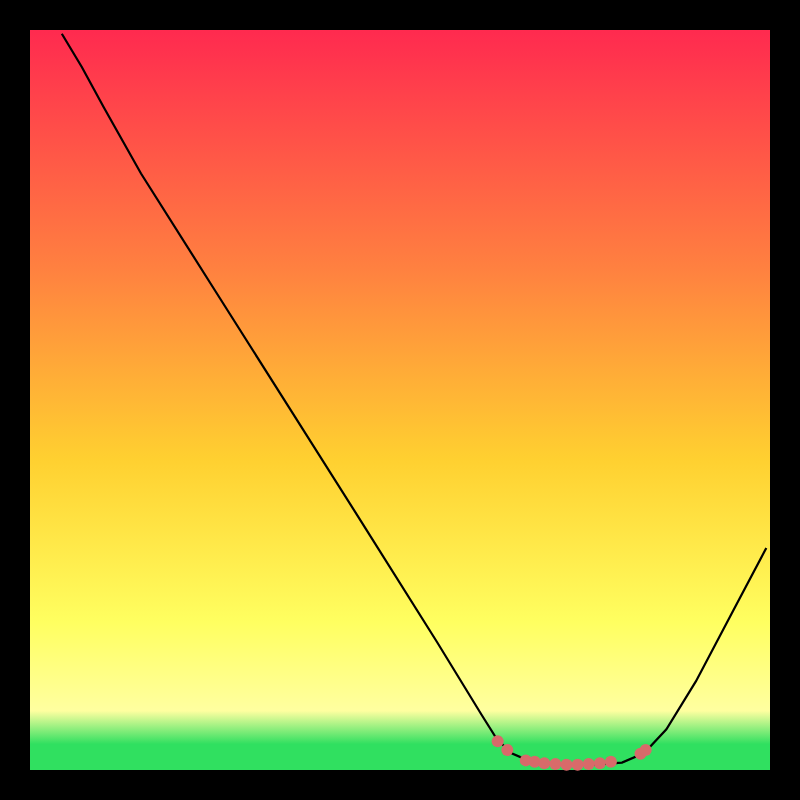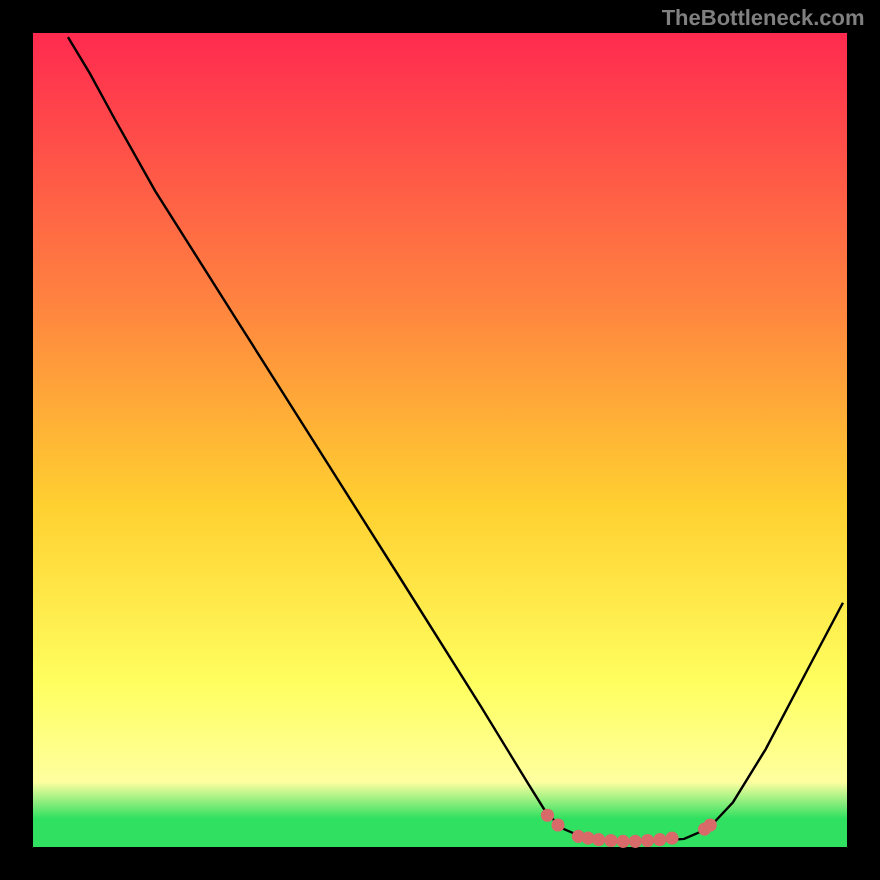--- a/index.html
+++ b/index.html
@@ -28,21 +28,20 @@
   svg {
     position: absolute;
     top: 0;
     left: 0;
   }
 </style>
 </head>
 <body>
 <div class="container">
 
-<div class="watermark">TheBottleneck.com</div>
 
 <svg id="chart-svg" width="800" height="800">
   <defs>
     <linearGradient id="bg-gradient" x1="0" y1="0" x2="0" y2="1">
       <stop id="g-stop-0" offset="0%" stop-color="#ff2a4f"></stop>
       <stop id="g-stop-1" offset="32%" stop-color="#ff8040"></stop>
       <stop id="g-stop-2" offset="58%" stop-color="#ffd030"></stop>
       <stop id="g-stop-3" offset="80%" stop-color="#ffff60"></stop>
       <stop id="g-stop-35" offset="92%" stop-color="#ffffa0"></stop>
       <stop id="g-stop-4" offset="96.5%" stop-color="#30e060"></stop>

